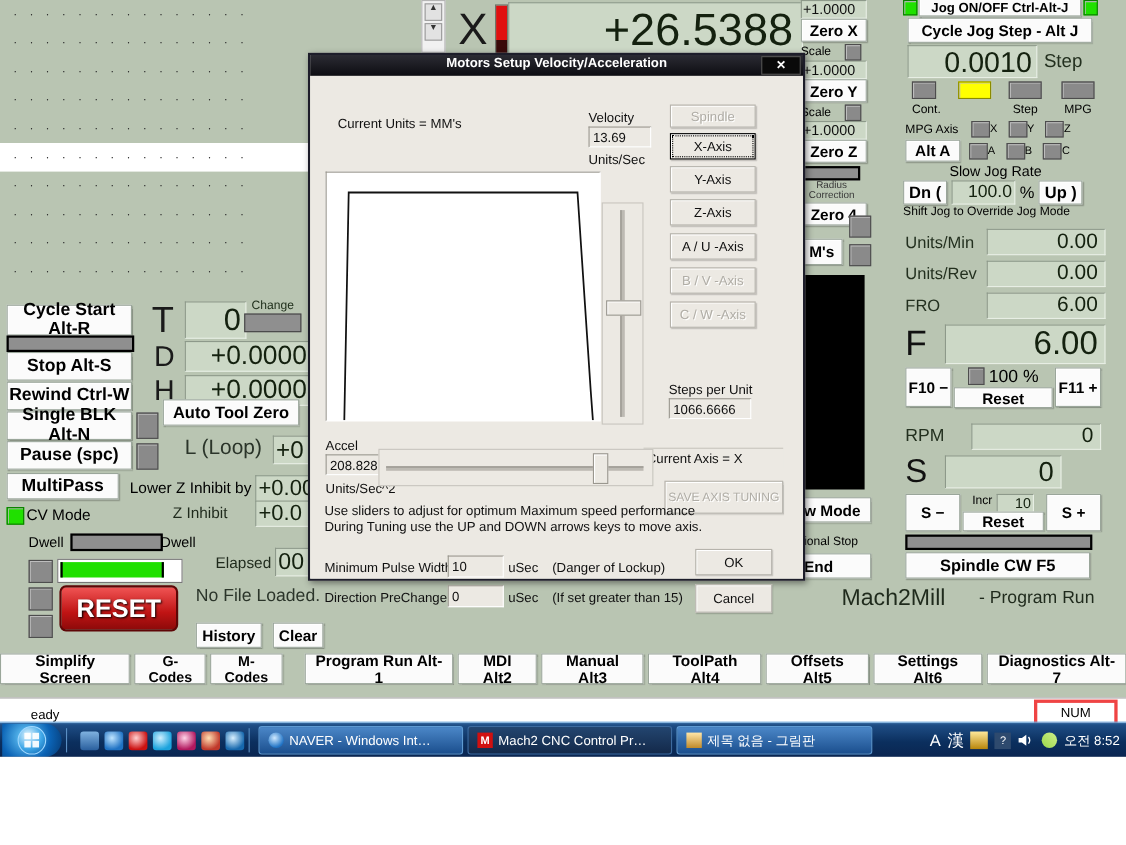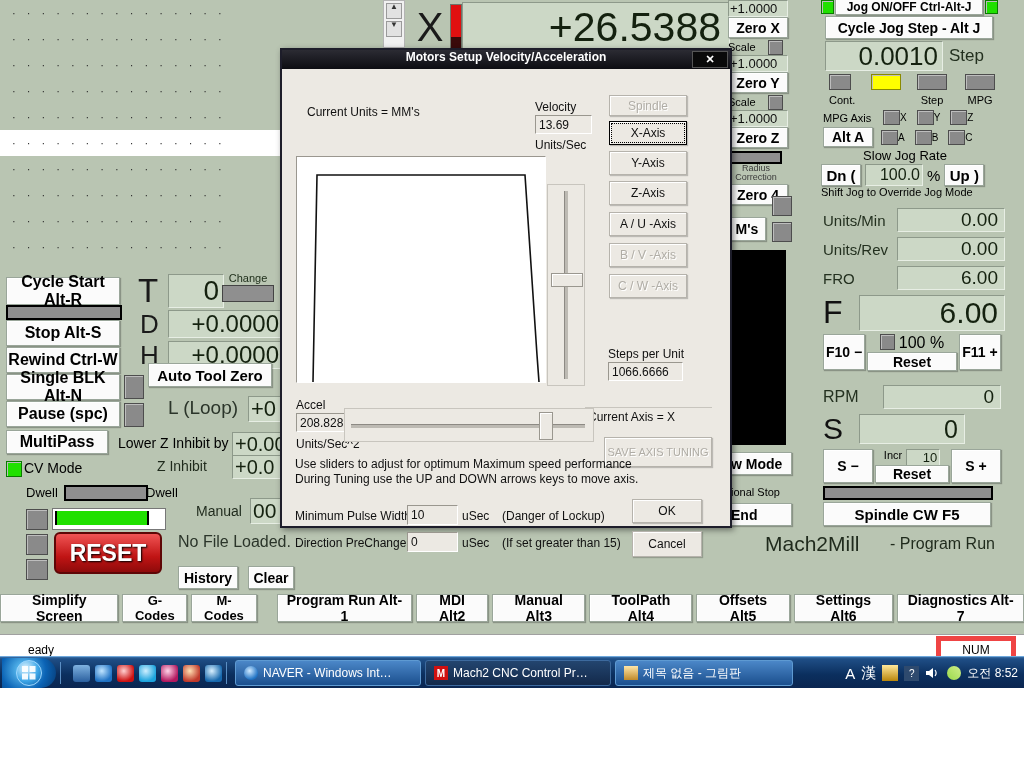--- a/index.html
+++ b/index.html
@@ -83,21 +83,21 @@
 
   
   #right{position:absolute;left:815px;top:0;width:196px;height:592px;}
   .r-btn{height:21px;font-size:14px;margin-bottom:2px;}
   .r-lbl{font-size:13px;color:#23301f;}
   .r-dro{height:22px;font-size:19px;display:flex;align-items:center;justify-content:flex-end;padding-right:6px;}
 
   
   #statusbar{position:absolute;left:0;top:634px;width:1024px;height:22px;background:#ffffff;border-top:1px solid #a0a0a0;}
   #statusbar .txt{position:absolute;left:0;top:8px;font-size:12px;color:#000;padding-left:28px;}
-  #statusbar .num{position:absolute;right:8px;top:1px;width:70px;height:18px;border:5px solid #ef4444;font-size:12px;display:flex;align-items:center;justify-content:center;}
+  #statusbar .num{position:absolute;right:8px;top:1px;width:70px;height:18px;border:3px solid #ef4444;font-size:12px;display:flex;align-items:center;justify-content:center;}
 
   
   #taskbar{position:absolute;left:0;top:656px;width:1024px;height:32px;
     background:linear-gradient(#3a6ea5 0%,#1f4e86 6%,#0b2f5e 55%,#0a2550 100%);
     border-top:1px solid #6fa8dc;display:flex;align-items:center;}
   #startorb{width:54px;height:30px;margin-left:2px;border-radius:0 16px 16px 0;
     background:radial-gradient(circle at 40% 40%,#6fd2ff,#0b63b5 60%,#063a73);
     display:flex;align-items:center;justify-content:center;}
   #startorb .orb{width:24px;height:24px;border-radius:50%;
     background:radial-gradient(circle at 35% 30%,#dff4ff,#3ea7e8 55%,#0b5ea8);
@@ -245,21 +245,21 @@
   <div class="white-btn" style="position:absolute;left:148px;top:363px;width:122px;height:22px;font-size:15px">Auto Tool Zero</div>
 
   <div style="position:absolute;left:168px;top:397px;font-size:19px;color:#2b352a">L  (Loop)</div>
   <div class="dro" style="position:absolute;left:248px;top:396px;width:52px;height:24px;font-size:22px;display:flex;align-items:center;justify-content:flex-start;padding-left:2px">+0</div>
 
   <div style="position:absolute;left:118px;top:435px;font-size:14px;color:#000000">Lower Z Inhibit by</div>
   <div class="dro" style="position:absolute;left:232px;top:432px;width:60px;height:22px;font-size:20px;display:flex;align-items:center;justify-content:flex-start;padding-left:2px">+0.00</div>
   <div style="position:absolute;left:157px;top:458px;font-size:14px;color:#1f2a1c">Z Inhibit</div>
   <div class="dro" style="position:absolute;left:232px;top:455px;width:60px;height:22px;font-size:20px;display:flex;align-items:center;justify-content:flex-start;padding-left:2px">+0.0</div>
 
-  <div style="position:absolute;left:196px;top:503px;font-size:14px;color:#1f2a1c">Manual</div>
+  <div style="position:absolute;left:196px;top:503px;font-size:14px;color:#1f2a1c">Elapsed</div>
   <div class="dro" style="position:absolute;left:250px;top:498px;width:46px;height:24px;font-size:21px;display:flex;align-items:center;justify-content:flex-start;padding-left:2px">00</div>
 
   <div style="position:absolute;left:765px;top:532px;font-size:21px;color:#1f2a1c;font-weight:normal">Mach2Mill</div>
   <div style="position:absolute;left:890px;top:535px;font-size:16px;color:#1f2a1c">- Program Run</div>
 
   <div id="right">
     <div style="position:relative;height:14px;">
       <span class="led green" style="position:absolute;left:6px;top:0;width:11px;height:12px"></span>
       <span class="white-btn" style="position:absolute;left:20px;top:-2px;width:146px;height:15px;font-size:12px">Jog ON/OFF Ctrl-Alt-J</span>
       <span class="led green" style="position:absolute;left:170px;top:0;width:11px;height:12px"></span>

